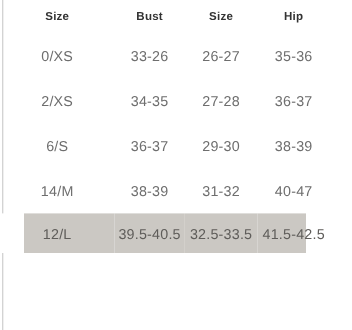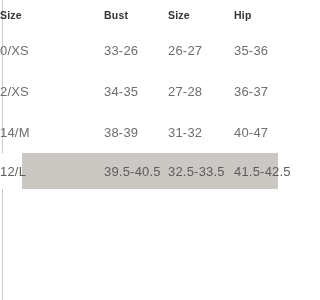--- a/index.html
+++ b/index.html
@@ -43,21 +43,21 @@
 
   .chart-table col.c-size  { width: 104px; }
   .chart-table col.c-bust  { width:  64px; }
   .chart-table col.c-waist { width:  66px; }
   .chart-table col.c-hip   { width:  66px; }
 
   .chart-table th,
   .chart-table td {
     padding: 0;
     margin: 0;
-    text-align: left;
+    text-align: center;
     vertical-align: middle;
     white-space: nowrap;
   }
 
   .chart-table thead th {
     height: 30px;
     font-size: 10.5px;
     font-weight: bold;
     color: #333333;
     letter-spacing: 0.2px;
@@ -119,20 +119,26 @@
         <td class="cell-waist">26-27</td>
         <td class="cell-hip">35-36</td>
       </tr>
       <tr>
         <td class="cell-size">2/XS</td>
         <td class="cell-bust">34-35</td>
         <td class="cell-waist">27-28</td>
         <td class="cell-hip">36-37</td>
       </tr>
       <tr>
+        <td class="cell-size">6/S</td>
+        <td class="cell-bust">36-37</td>
+        <td class="cell-waist">29-30</td>
+        <td class="cell-hip">38-39</td>
+      </tr>
+      <tr>
         <td class="cell-size">14/M</td>
         <td class="cell-bust">38-39</td>
         <td class="cell-waist">31-32</td>
         <td class="cell-hip">40-47</td>
       </tr>
       <tr class="row-highlight">
         <td class="cell-size">12/L</td>
         <td class="cell-bust">39.5-40.5</td>
         <td class="cell-waist">32.5-33.5</td>
         <td class="cell-hip">41.5-42.5</td>

